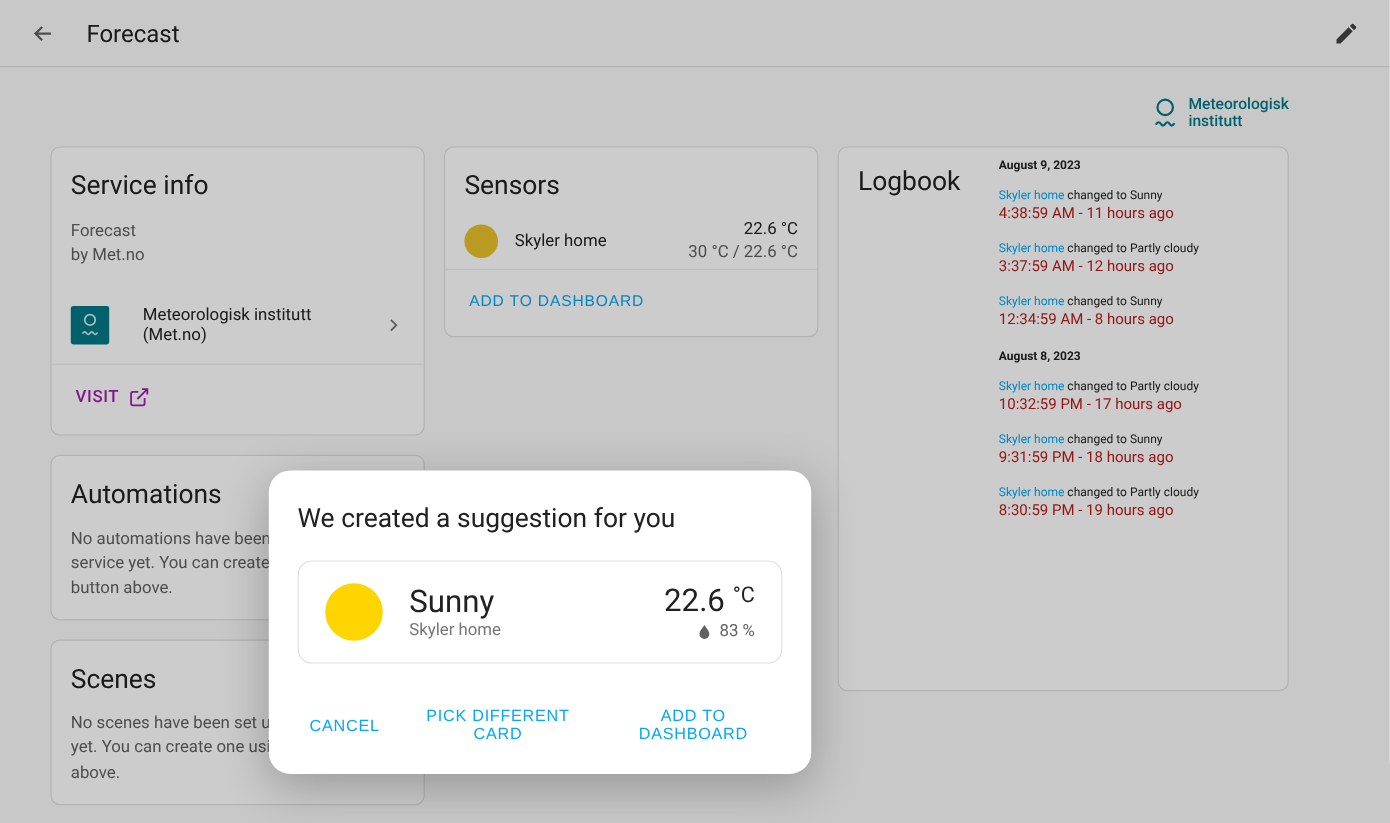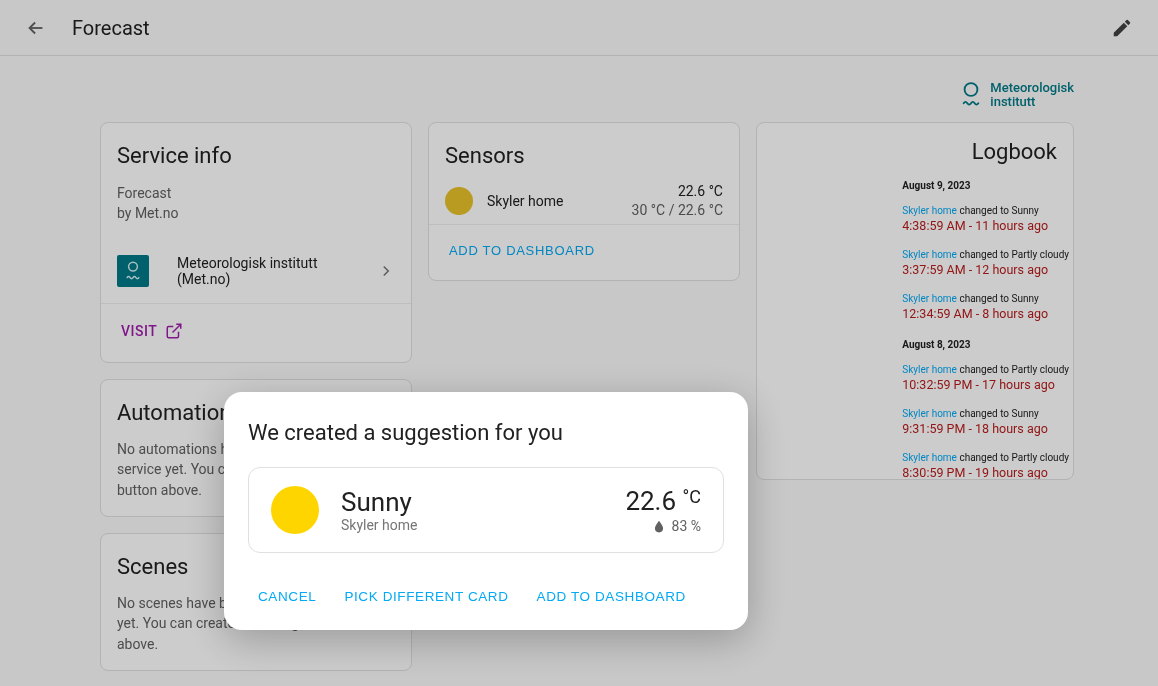--- a/index.html
+++ b/index.html
@@ -28,21 +28,21 @@
   .header .title {
     font-size: 20px; font-weight: 400; margin-left: 16px;
   }
   .header .pencil-btn {
     margin-left: auto;
     width: 40px; height: 40px;
     display: flex; align-items: center; justify-content: center;
     cursor: pointer; color: #424242;
   }
   .page {
-    padding: 24px 84px 24px 100px;
+    padding: 24px 84px 24px 42px;
     height: calc(100% - 56px);
     overflow: hidden;
   }
   .brand-row {
     display: flex; justify-content: flex-end; padding-bottom: 12px;
     align-items: center;
   }
   .brand {
     display: flex; align-items: center; gap: 8px;
     color: #007a87; font-size: 13px; font-weight: 500;
@@ -96,40 +96,40 @@
   .entity-more { color: #03a9f4; font-size: 14px; padding: 16px 0 8px 0; cursor: pointer; }
   .add-dash-row {
     border-top: 1px solid #eee; margin: 4px -16px 0 -16px; padding: 12px 12px;
   }
   .add-dash-btn {
     color: #03a9f4; font-size: 13px; font-weight: 500; letter-spacing: .7px;
     background: none; border: none; cursor: pointer; padding: 6px 8px;
   }
   .logbook {
     border: 1px solid #e0e0e0; border-radius: 8px; background: #fff;
-    height: 358px; overflow: hidden;
-    display: flex; flex-direction: column; align-items: flex-end;
+    height: 454px; overflow: hidden;
+    display: flex; flex-direction: row;
   }
   .logbook h2 { font-size: 22px; font-weight: 400; padding: 16px 16px 6px 16px; }
   .log-scroll { overflow-y: auto; flex: 1; padding: 0 4px 8px 16px; }
   .log-scroll::-webkit-scrollbar { width: 6px; }
   .log-scroll::-webkit-scrollbar-thumb { background: #ccc; border-radius: 3px; }
   .log-date { font-weight: 700; font-size: 10px; padding: 10px 0 6px 0; }
   .log-item { padding: 8px 0; }
   .log-item .line1 { font-size: 10px; }
   .log-item .line1 .ent { color: #03a9f4; cursor: pointer; }
   .log-item .line2 { font-size: 12.5px; color: #b91c1c; margin-top: 2px;}
   
   .scrim {
     position: absolute; inset: 0; background: rgba(0,0,0,.20);
   }
   .dialog {
     position: absolute;
     left: 224px; top: 392px;
-    width: 524px;
+    width: 452px;
     background: #fff;
     border-radius: 18px;
     box-shadow: 0 10px 40px rgba(0,0,0,.25);
     padding: 28px 24px 18px 24px;
   }
   .dialog h3 { font-size: 22px; font-weight: 400; margin-bottom: 22px; }
   .sugg-card {
     border: 1px solid #e0e0e0; border-radius: 12px;
     padding: 18px 22px;
     display: flex; align-items: center; gap: 22px;

